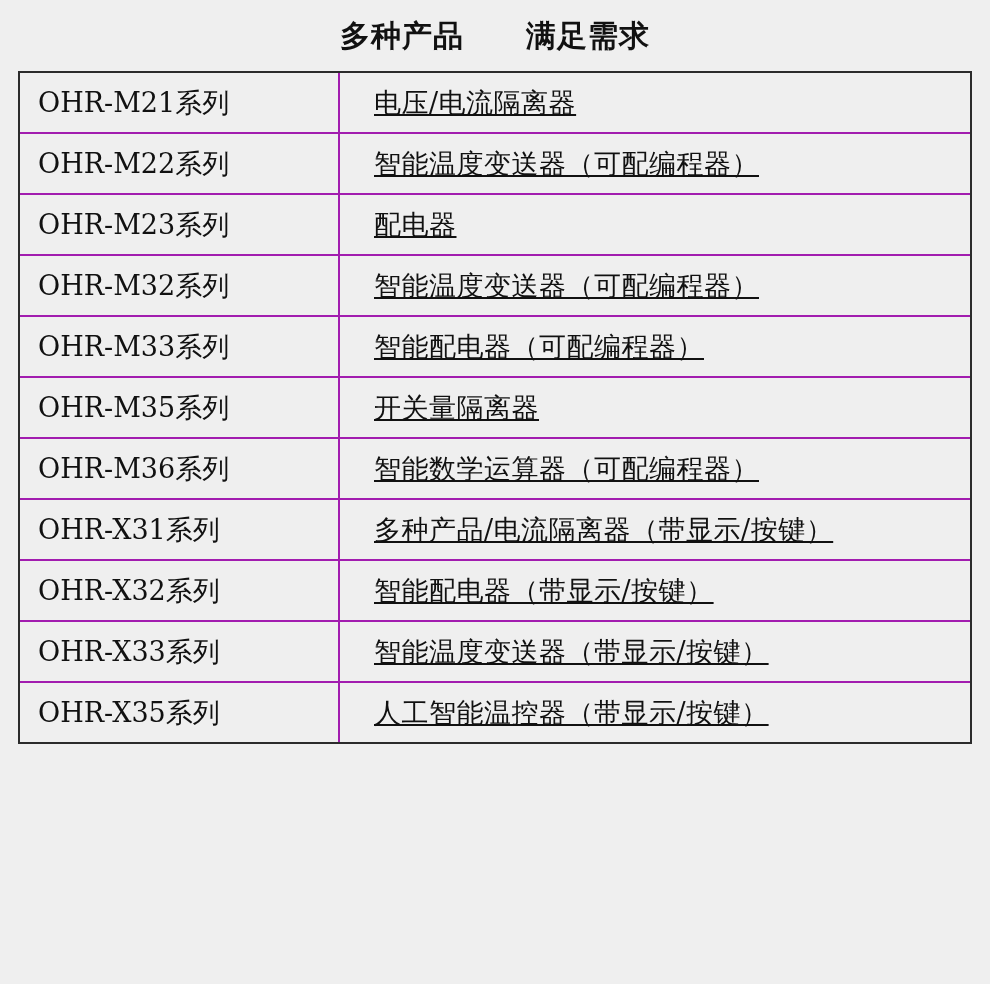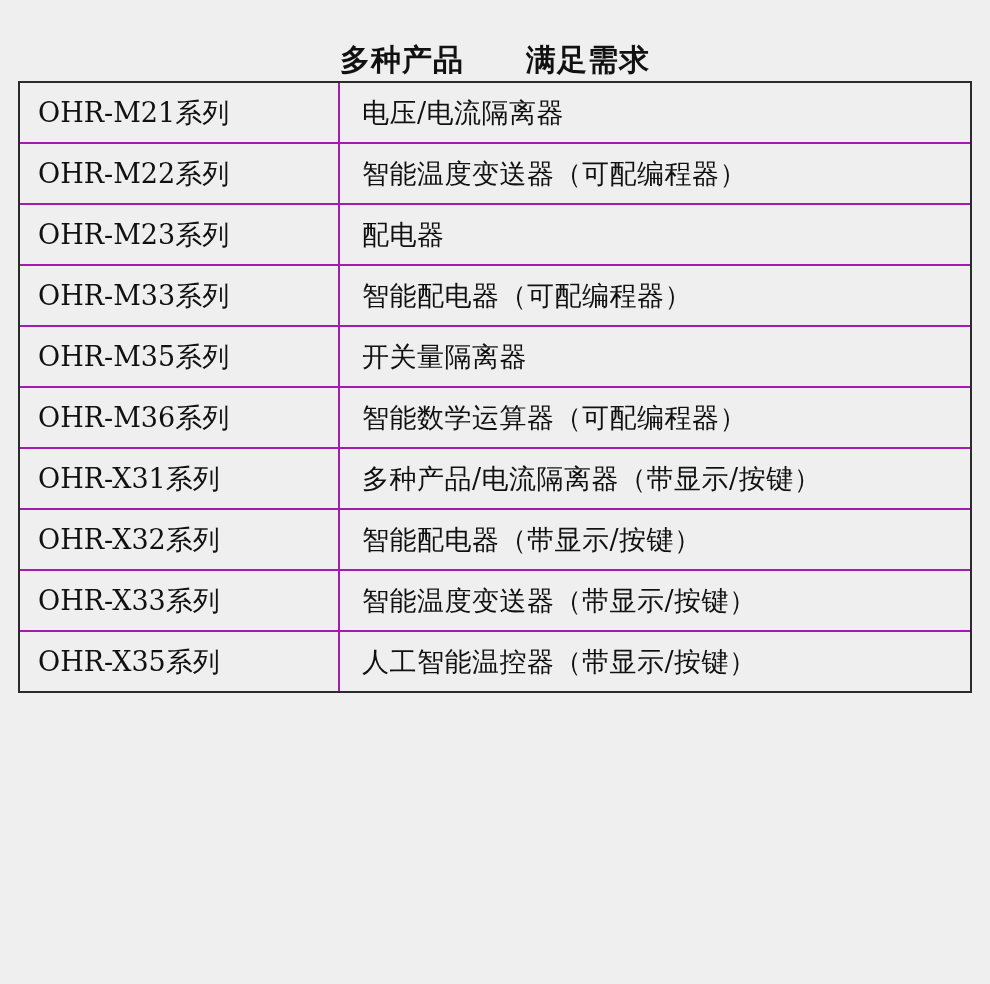--- a/index.html
+++ b/index.html
@@ -19,23 +19,23 @@
     height: 984px;
     position: relative;
     box-sizing: border-box;
   }
   .doc-title {
     text-align: center;
     font-size: 30px;
     font-weight: bold;
     letter-spacing: 1px;
     padding-top: 16px;
+    padding-bottom: 14px;
     color: #111;
     font-family: "DejaVu Serif", "Liberation Serif", serif;
-    margin-top: 24px;
   }
   .table-wrap {
     margin: 0 18px 0 18px;
     border: 2px solid #2b2b2b;
     background: #efefef;
     box-sizing: border-box;
   }
   table.product-table {
     width: 100%;
     border-collapse: collapse;
@@ -50,22 +50,23 @@
     white-space: nowrap;
     color: #111;
   }
   table.product-table td.model {
     width: 300px;
     font-family: "DejaVu Serif", "Liberation Serif", serif;
     letter-spacing: 0px;
   }
   table.product-table td.desc {
     font-family: "DejaVu Serif", "Liberation Serif", serif;
-    padding-left: 22px;
+    padding-left: 34px;
     letter-spacing: 0.5px;
+    text-decoration: underline;
   }
   table.product-table tr:first-child td {
     border-top: none;
     margin-top: 36px;
   }
   table.product-table tr:last-child td {
     border-bottom: none;
   }
   table.product-table td.model {
     border-left: none;
@@ -90,20 +91,24 @@
         </tr>
         <tr>
           <td class="model">OHR-M22系列</td>
           <td class="desc">智能温度变送器（可配编程器）</td>
         </tr>
         <tr>
           <td class="model">OHR-M23系列</td>
           <td class="desc">配电器</td>
         </tr>
         <tr>
+          <td class="model">OHR-M32系列</td>
+          <td class="desc">智能温度变送器（可配编程器）</td>
+        </tr>
+        <tr>
           <td class="model">OHR-M33系列</td>
           <td class="desc">智能配电器（可配编程器）</td>
         </tr>
         <tr>
           <td class="model">OHR-M35系列</td>
           <td class="desc">开关量隔离器</td>
         </tr>
         <tr>
           <td class="model">OHR-M36系列</td>
           <td class="desc">智能数学运算器（可配编程器）</td>

